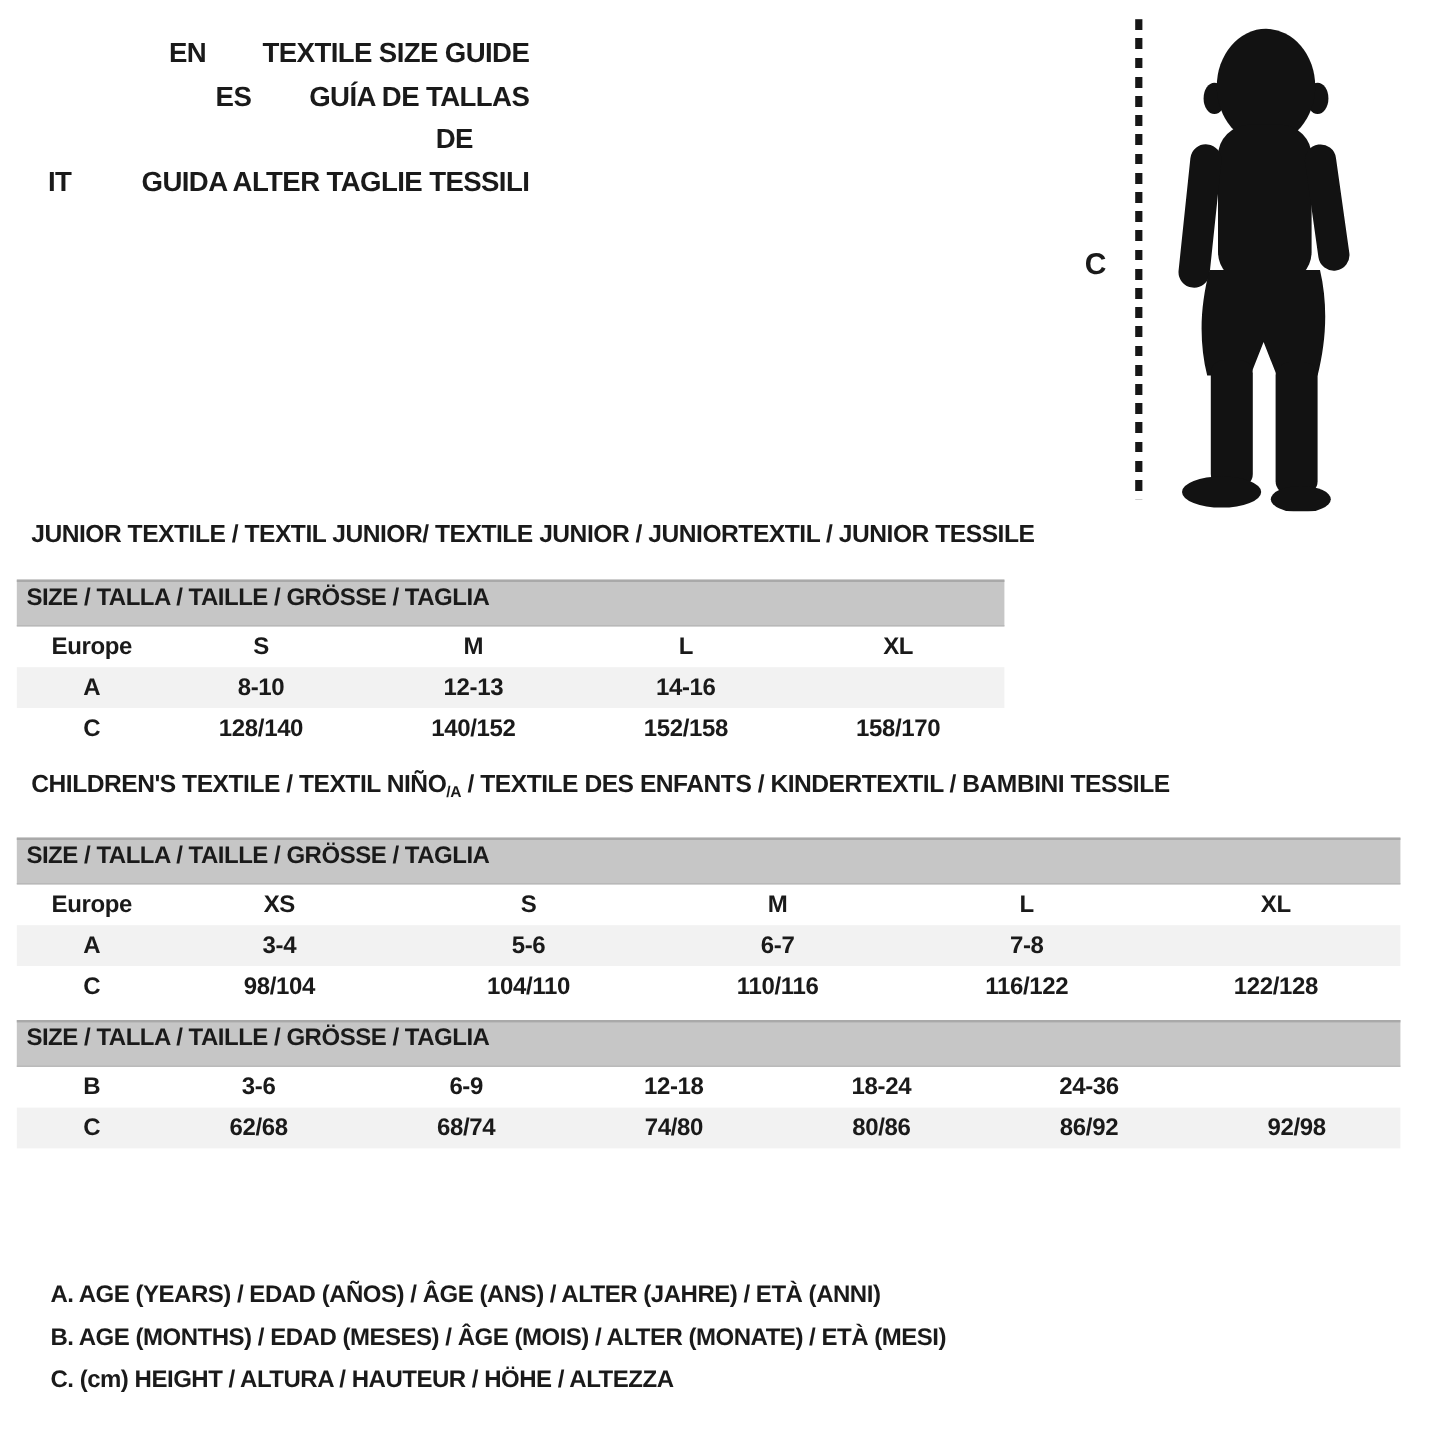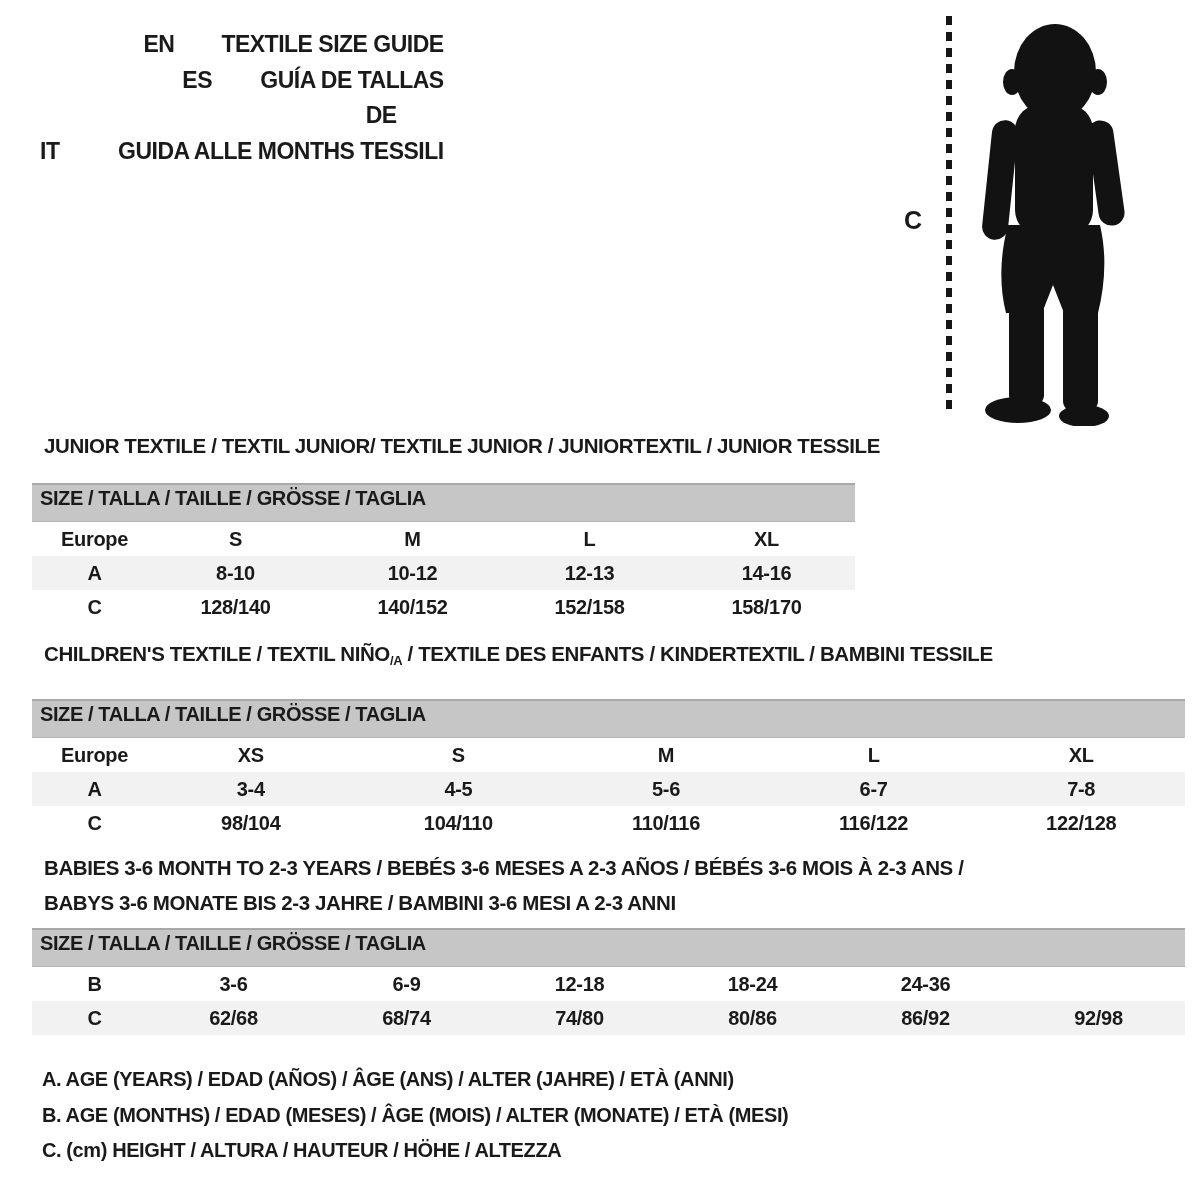--- a/index.html
+++ b/index.html
@@ -20,21 +20,21 @@
   .lang-code{display:inline-block;width:78px;}
   
   .figure{position:absolute;left:0;top:0;width:1200px;height:440px;}
   .measure-line{
     position:absolute;left:946px;top:16px;width:6px;height:400px;
     background-image:repeating-linear-gradient(to bottom,#161616 0px,#161616 9px,transparent 9px,transparent 16px);
   }
   .measure-label{position:absolute;left:904px;top:206px;font-size:25px;}
   .silhouette{position:absolute;left:958px;top:20px;}
   
-  .section{position:absolute;left:32px;}
+  .section{position:absolute;left:14px;}
   #section-junior{top:435px;width:823px;}
   #section-children{top:643px;width:1153px;}
   #section-babies{top:850px;width:1153px;}
   .section-heading{
     margin-left:12px;font-size:20.5px;letter-spacing:-0.4px;white-space:nowrap;line-height:22px;
   }
   #section-junior .section-heading{margin-bottom:26px;}
   #section-children .section-heading{margin-bottom:27px;}
   #section-babies .section-heading{line-height:35px;margin-bottom:8px;}
   .sub{font-size:13px;vertical-align:-4px;letter-spacing:-0.3px;}
@@ -61,21 +61,21 @@
     </div>
     <div class="lang-row">
       <span class="lang-code">ES</span>
       <span class="lang-title">GUÍA DE TALLAS</span>
     </div>
     <div class="lang-row">
       <span class="lang-code">DE</span>
     </div>
     <div class="lang-row">
       <span class="lang-code">IT</span>
-      <span class="lang-title">GUIDA ALLE MONTHS TESSILI</span>
+      <span class="lang-title">GUIDA ALTER TAGLIE TESSILI</span>
     </div>
   </div>
 
 <div class="figure">
   <div class="measure-line"></div>
   <div class="measure-label">C</div>
   <svg class="silhouette" width="184" height="406" viewBox="0 0 184 406" aria-hidden="true">
     <g fill="#121212">
       <ellipse cx="54" cy="62" rx="9" ry="13"></ellipse>
       <ellipse cx="140" cy="62" rx="9" ry="13"></ellipse>
@@ -101,21 +101,20 @@
       <div class="trow" style="grid-template-columns: 115px repeat(4, 1fr);">
         <div class="lbl">Europe</div>
         <div class="val">S</div>
         <div class="val">M</div>
         <div class="val">L</div>
         <div class="val">XL</div>
       </div>
       <div class="trow shaded" style="grid-template-columns: 115px repeat(4, 1fr);">
         <div class="lbl">A</div>
         <div class="val">8-10</div>
-        <div class="val">10-12</div>
         <div class="val">12-13</div>
         <div class="val">14-16</div>
       </div>
       <div class="trow" style="grid-template-columns: 115px repeat(4, 1fr);">
         <div class="lbl">C</div>
         <div class="val">128/140</div>
         <div class="val">140/152</div>
         <div class="val">152/158</div>
         <div class="val">158/170</div>
       </div>
@@ -129,39 +128,34 @@
         <div class="lbl">Europe</div>
         <div class="val">XS</div>
         <div class="val">S</div>
         <div class="val">M</div>
         <div class="val">L</div>
         <div class="val">XL</div>
       </div>
       <div class="trow shaded" style="grid-template-columns: 115px repeat(5, 1fr);">
         <div class="lbl">A</div>
         <div class="val">3-4</div>
-        <div class="val">4-5</div>
         <div class="val">5-6</div>
         <div class="val">6-7</div>
         <div class="val">7-8</div>
       </div>
       <div class="trow" style="grid-template-columns: 115px repeat(5, 1fr);">
         <div class="lbl">C</div>
         <div class="val">98/104</div>
         <div class="val">104/110</div>
         <div class="val">110/116</div>
         <div class="val">116/122</div>
         <div class="val">122/128</div>
       </div>
     </div>
     <div class="section" id="section-babies">
-      <div class="section-heading">
-        <div class="heading-line"><span>BABIES 3-6 MONTH TO 2-3 YEARS / BEBÉS 3-6 MESES A 2-3 AÑOS / BÉBÉS 3-6 MOIS À 2-3 ANS /</span></div>
-        <div class="heading-line"><span>BABYS 3-6 MONATE BIS 2-3 JAHRE / BAMBINI 3-6 MESI A 2-3 ANNI</span></div>
-      </div>
       <div class="size-band">SIZE / TALLA / TAILLE / GRÖSSE / TAGLIA</div>
       <div class="trow" style="grid-template-columns: 115px repeat(6, 1fr);">
         <div class="lbl">B</div>
         <div class="val">3-6</div>
         <div class="val">6-9</div>
         <div class="val">12-18</div>
         <div class="val">18-24</div>
         <div class="val">24-36</div>
       </div>
       <div class="trow shaded" style="grid-template-columns: 115px repeat(6, 1fr);">

